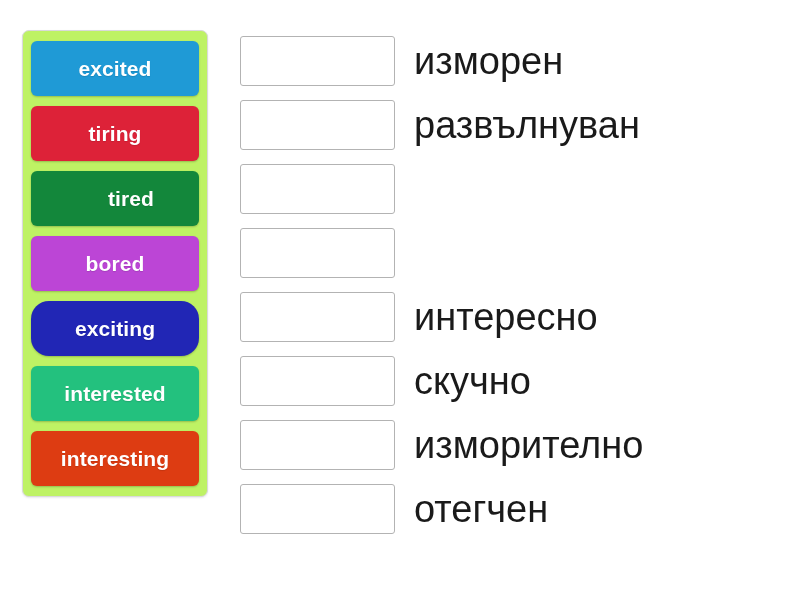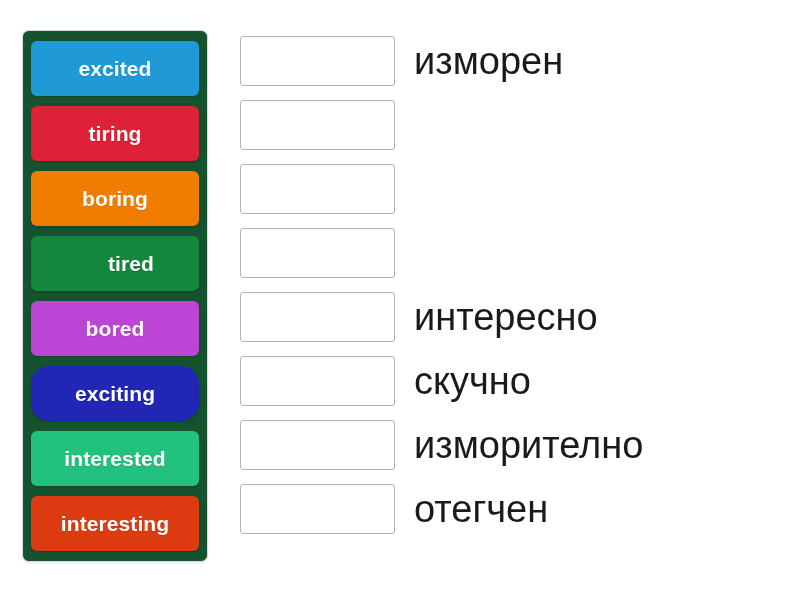--- a/index.html
+++ b/index.html
@@ -22,21 +22,21 @@
     display: flex;
     align-items: flex-start;
     box-sizing: border-box;
     padding: 30px 0 0 22px;
   }
 
   
   .tile-bank {
     width: 186px;
     box-sizing: border-box;
-    background: #14532d;
+    background: #bef264;
     border: 1px solid #d9d9d9;
     border-radius: 7px;
     box-shadow: 0 1px 2px rgba(0,0,0,0.09);
     padding: 10px 8px;
     display: flex;
     flex-direction: column;
     gap: 10px;
     flex: 0 0 auto;
   }
 
@@ -99,23 +99,20 @@
 
 <div id="activity">
 
   <div class="tile-bank">
     <div class="word-tile" style="background: rgb(31, 154, 214);">
       <span>excited</span>
     </div>
     <div class="word-tile" style="background: rgb(221, 34, 56);">
       <span>tiring</span>
     </div>
-    <div class="word-tile" style="background: rgb(241, 125, 0);">
-      <span>boring</span>
-    </div>
     <div class="word-tile" style="background: rgb(19, 135, 59); padding-left: 32px;">
       <span>tired</span>
     </div>
     <div class="word-tile" style="background: rgb(188, 69, 214);">
       <span>bored</span>
     </div>
     <div class="word-tile" style="background: rgb(33, 38, 181); border-radius: 18px;">
       <span>exciting</span>
     </div>
     <div class="word-tile" style="background: rgb(35, 193, 126);">
@@ -126,20 +123,21 @@
     </div>
   </div>
 
   <div class="answer-column">
     <div class="answer-row">
       <div class="drop-zone"></div>
       <div class="answer-label">изморен</div>
     </div>
     <div class="answer-row">
       <div class="drop-zone"></div>
+      <div class="answer-label">развълнуван</div>
     </div>
     <div class="answer-row">
       <div class="drop-zone"></div>
     </div>
     <div class="answer-row">
       <div class="drop-zone"></div>
     </div>
     <div class="answer-row">
       <div class="drop-zone"></div>
       <div class="answer-label">интересно</div>

